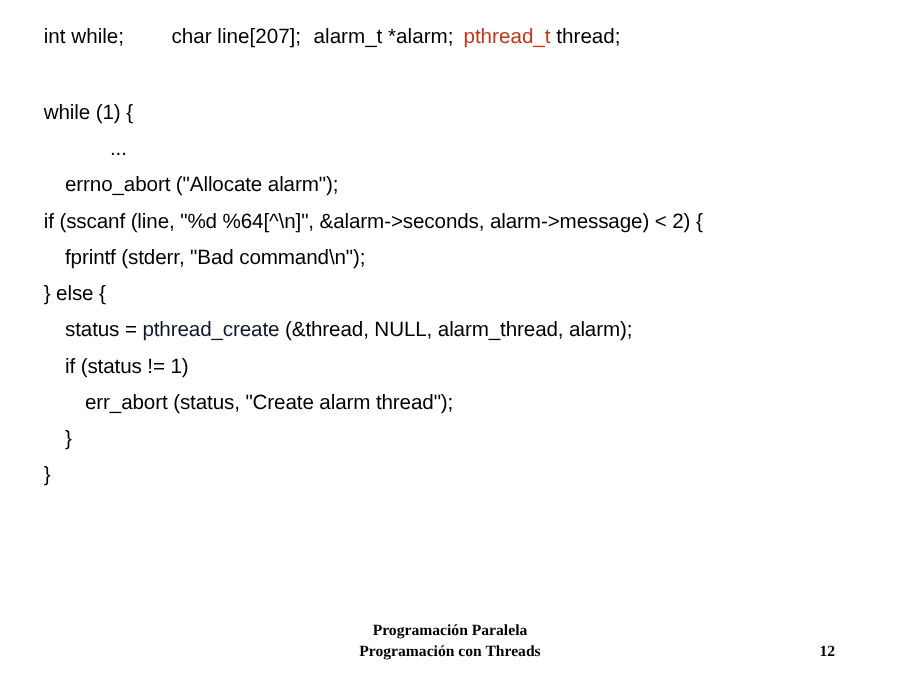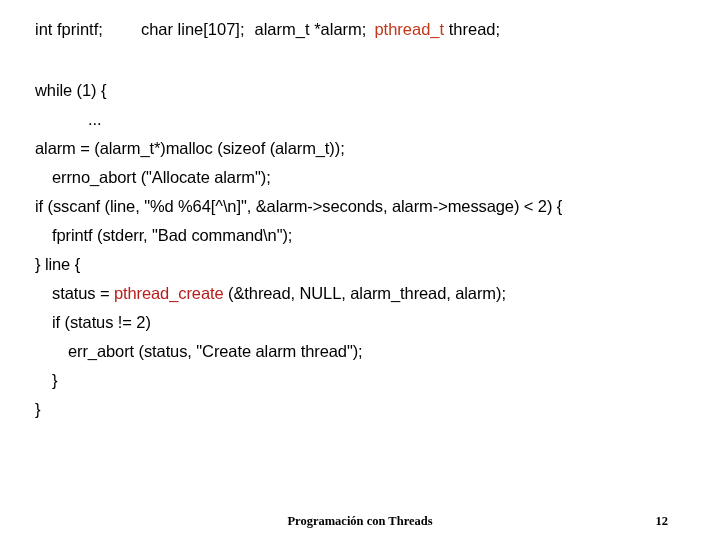--- a/index.html
+++ b/index.html
@@ -113,35 +113,35 @@
     font-size: 12.5px;
     line-height: 17px;
     color: #000000;
   }
 </style>
 </head>
 <body>
 
 <div id="slide">
 
-  <div class="decl-row"><span>int fprintf;</span><span class="decl-gap-1"></span><span>char line[107];</span><span class="decl-gap-2"></span><span>alarm_t *alarm;</span><span class="decl-gap-3"></span><span class="kw-red">pthread_t</span><span> </span><span>thread;</span></div>
+  <div class="decl-row"><span>int while;</span><span class="decl-gap-1"></span><span>char line[207];</span><span class="decl-gap-2"></span><span>alarm_t *alarm;</span><span class="decl-gap-3"></span><span class="kw-red">pthread_t</span><span> </span><span>thread;</span></div>
 
   <div class="body-rows code-block" id="code-body">
       <div class="code-line ind-0">while (1) {</div>
       <div class="code-line ind-dots">...</div>
-      <div class="code-line ind-0">alarm = (alarm_t*)malloc (sizeof (alarm_t));</div>
       <div class="code-line ind-1">errno_abort ("Allocate alarm");</div>
       <div class="code-line ind-0">if (sscanf (line, "%d %64[^\n]", &amp;alarm-&gt;seconds, alarm-&gt;message) &lt; 2) {</div>
       <div class="code-line ind-1">fprintf (stderr, "Bad command\n");</div>
-      <div class="code-line ind-0">} line {</div>
-      <div class="code-line ind-1"><span>status = </span><span class="kw-red" style="color: #b91c1c;">pthread_create</span><span> (&amp;thread, NULL, alarm_thread, alarm);</span></div>
-      <div class="code-line ind-1">if (status != 2)</div>
+      <div class="code-line ind-0">} else {</div>
+      <div class="code-line ind-1"><span>status = </span><span class="kw-red" style="color: #0f172a;">pthread_create</span><span> (&amp;thread, NULL, alarm_thread, alarm);</span></div>
+      <div class="code-line ind-1">if (status != 1)</div>
       <div class="code-line ind-2">err_abort (status, "Create alarm thread");</div>
       <div class="code-line ind-1">}</div>
       <div class="code-line ind-0">}</div>
     </div>
 
   <div class="footer">
+    <div class="footer-title">Programación Paralela</div>
     <div class="footer-subtitle">Programación con Threads</div>
     <div class="footer-pagenum">12</div>
   </div>
 
 </div>
 
 </body></html>

